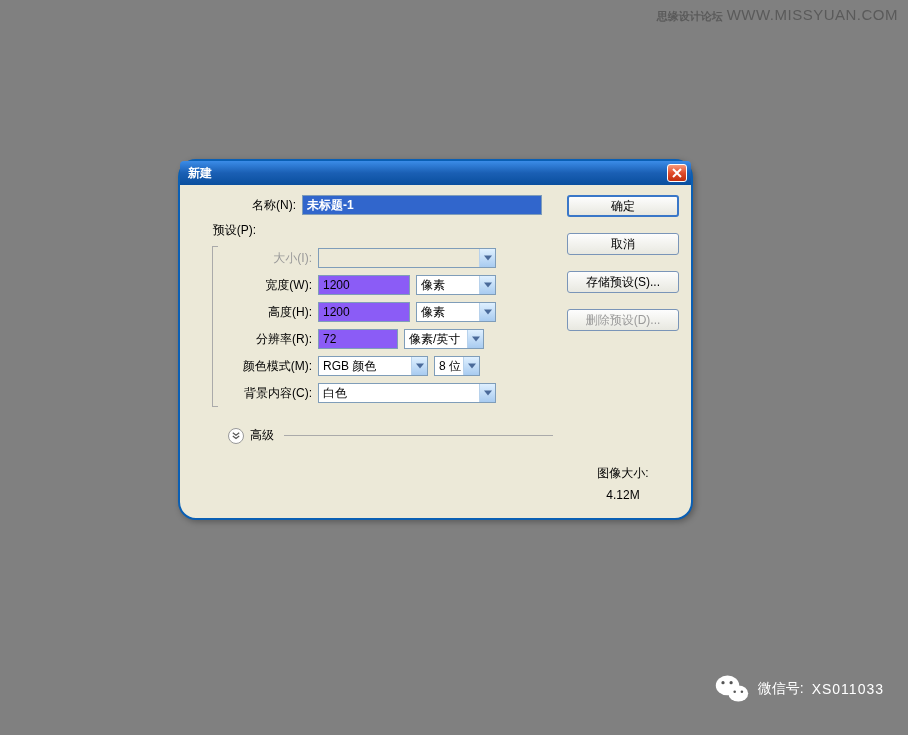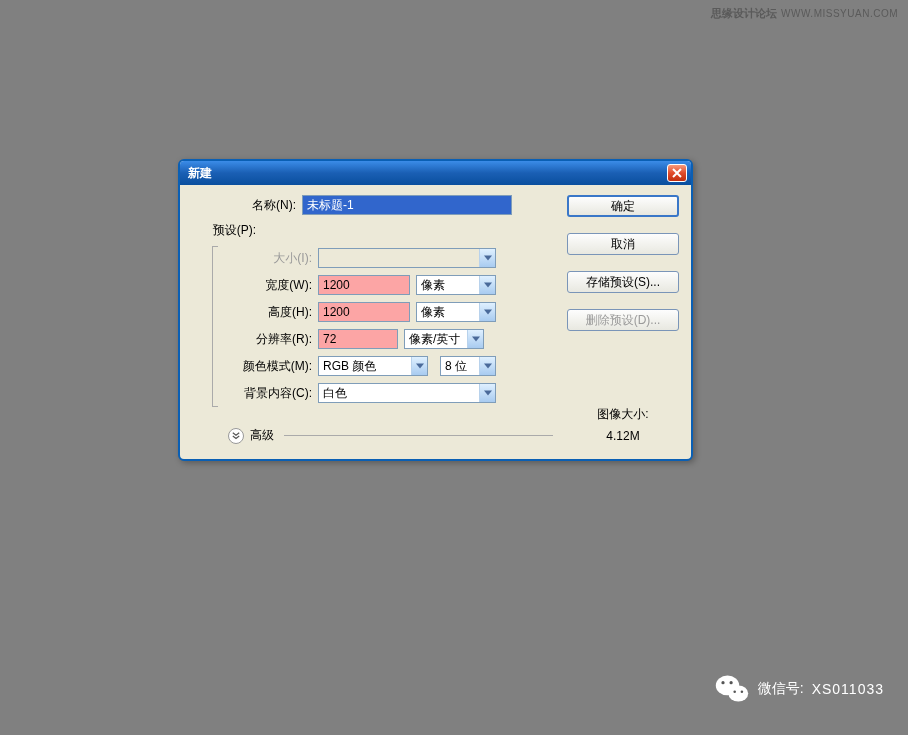--- a/index.html
+++ b/index.html
@@ -14,27 +14,27 @@
     .watermark-top {
       position: absolute;
       top: 6px; right: 10px;
       color: #5a5a5a;
       font-size: 11px;
       display: flex;
       align-items: baseline;
       gap: 4px;
     }
     .watermark-top .site-cn { font-weight: bold; }
-    .watermark-top .site-url { font-size: 10px; letter-spacing: 0.5px; }
+    .watermark-top .site-url { font-size: 15px; letter-spacing: 0.5px; }
     .dialog {
       position: absolute;
       top: 159px; left: 178px;
       width: 515px;
       border: 2px solid #0a5fb4;
-      border-radius: 6px;
+      border-radius: 18px;
       background: #ece9d8;
       box-shadow: 2px 2px 6px rgba(0,0,0,0.3);
     }
     .titlebar {
       height: 24px;
       background: linear-gradient(to bottom, #3b8ce8 0%, #1a5fb4 50%, #0a4f9e 100%);
       border-radius: 4px 4px 0 0;
       display: flex;
       align-items: center;
       justify-content: space-between;
@@ -68,21 +68,21 @@
       width: 110px;
       text-align: right;
       padding-right: 6px;
       color: #000;
     }
     .row .lbl.disabled { color: #9a9a9a; }
     .row.indent .lbl { width: 130px; }
     .txt-input {
       height: 20px;
       border: 1px solid #7f9db9;
-      background: #fca5a5;
+      background: #8b5cf6;
       padding: 0 4px;
       font-size: 12px;
       font-family: inherit;
     }
     .txt-input.selected { background: #3166cc; color: #fff; }
     .select {
       height: 20px;
       border: 1px solid #7f9db9;
       background: #fff;
       display: flex;
@@ -120,21 +120,21 @@
       border: 1px solid #7a95b8;
       border-radius: 3px;
       background: linear-gradient(to bottom, #fdfdfd, #e8e8e0);
       display: flex; align-items: center; justify-content: center;
       cursor: pointer;
       font-size: 12px;
     }
     .side-btn.default { border: 2px solid #3a77c8; }
     .side-btn.disabled { color: #9a9a9a; cursor: default; }
     .info-block {
-      margin-top: 57px;
+      margin-top: 116px;
       text-align: center;
       line-height: 1.8;
       font-size: 12px;
     }
     .adv-row {
       display: flex;
       align-items: center;
       margin-top: 20px;
       gap: 6px;
       padding-left: 36px;
@@ -181,21 +181,21 @@
       <svg viewBox="0 0 10 10">
           <path stroke="#fff" stroke-width="2" d="M1 1 L9 9 M9 1 L1 9"></path>
         </svg>
     </div>
   </div>
   <div class="dlg-body">
     <div class="left-col">
 
       <div class="row">
         <span class="lbl">名称(N):</span>
-        <input class="txt-input selected" style="width: 210px;" value="未标题-1">
+        <input class="txt-input selected" style="width: 240px; font-weight: bold;" value="未标题-1">
       </div>
 
       <div class="row" style="margin-left:-40px">
         <span class="lbl" style="width:110px">预设(P):</span>
       </div>
 
       <div class="bracket-area" style="margin-left:20px; padding-top:2px; padding-bottom:2px;">
 
         <div class="row indent">
           <span class="lbl disabled" style="width:105px">大小(I):</span>
@@ -251,21 +251,21 @@
         <div class="row indent">
           <span class="lbl" style="width:105px">颜色模式(M):</span>
           <div class="select" style="width:110px">
             <span class="val">RGB 颜色</span>
             <span class="chev">
                 <svg viewBox="0 0 10 6">
                   <path d="M0 0 L5 6 L10 0 Z"></path>
                 </svg>
               </span>
           </div>
-          <div class="select" style="width:56px; margin-left:12px">
+          <div class="select" style="width:46px; margin-left:6px">
             <span class="val">8 位</span>
             <span class="chev">
                 <svg viewBox="0 0 10 6">
                   <path d="M0 0 L5 6 L10 0 Z"></path>
                 </svg>
               </span>
           </div>
         </div>
 
         <div class="row indent" style="margin-bottom:2px">

